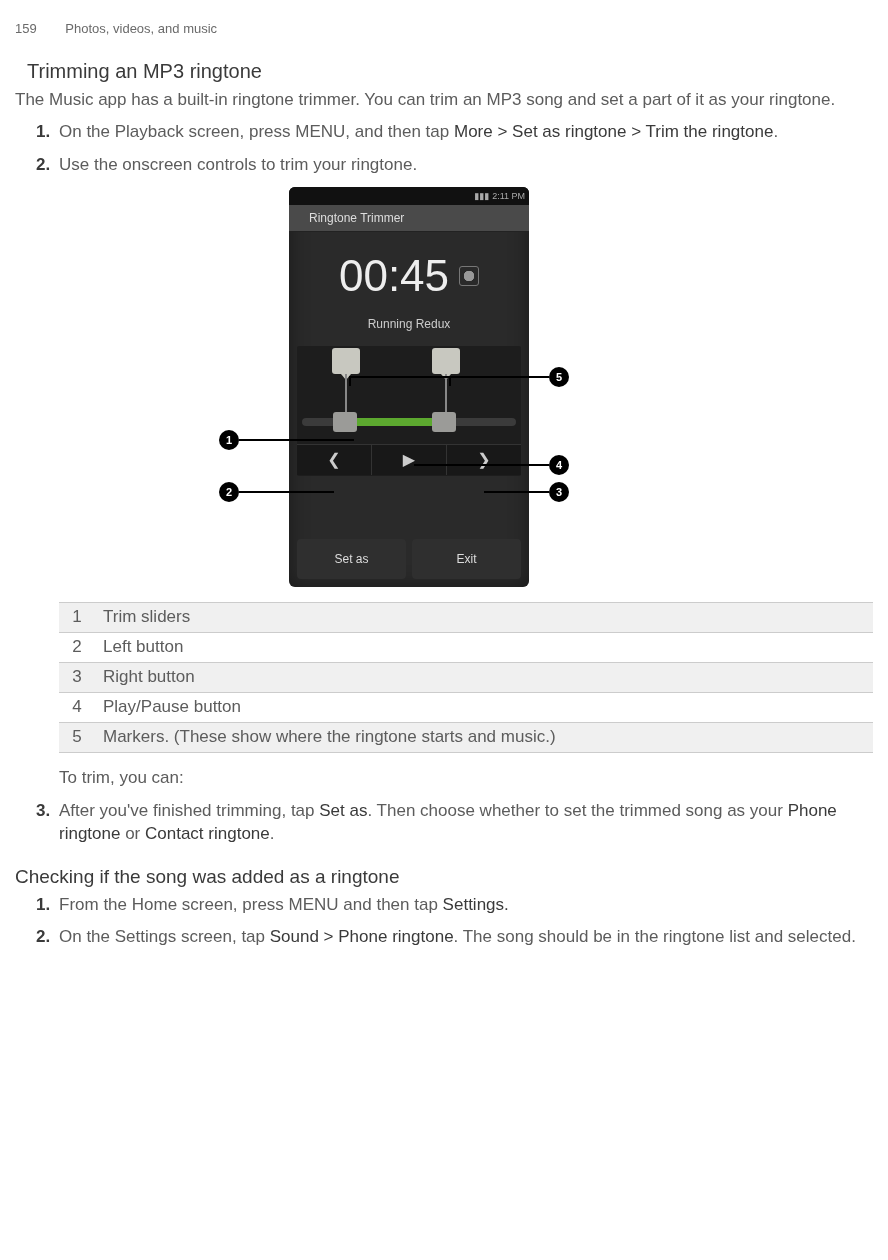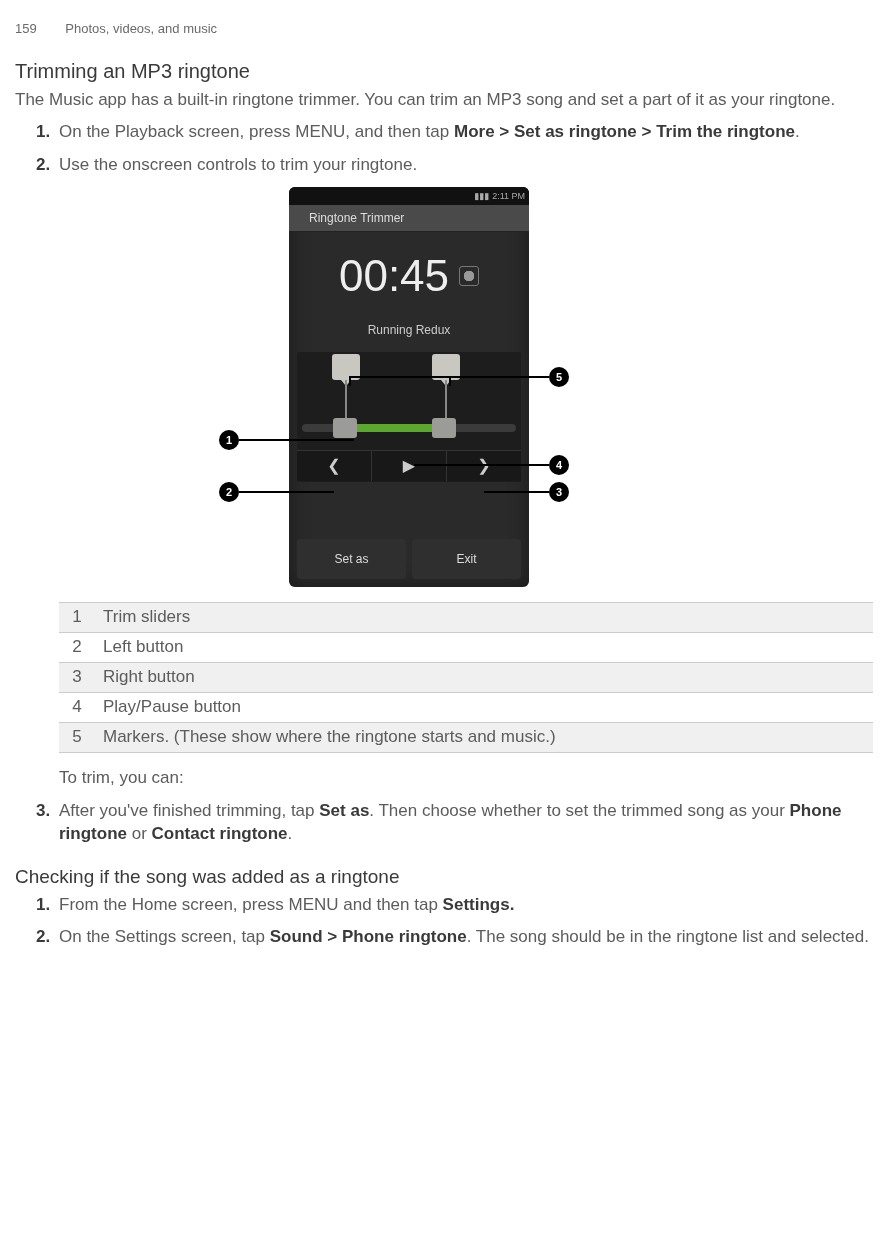--- a/index.html
+++ b/index.html
@@ -16,21 +16,21 @@
     color: #6a6a6a;
     margin-bottom: 20px;
   }
   .header-line .page-num {
     margin-right: 25px;
   }
   h2.section {
     font-size: 20px;
     font-weight: 500;
     color: #3a3a3a;
-    margin: 0 0 4px 0;
+    margin: 0 0 4px 12px;
   }
   h3.subsection {
     font-size: 19px;
     font-weight: 500;
     color: #3a3a3a;
     margin: 18px 0 4px 0;
   }
   p.intro {
     margin: 2px 0 10px 0;
   }
@@ -41,21 +41,21 @@
   ol.steps > li {
     margin-bottom: 10px;
     padding-left: 4px;
   }
   ol.steps > li::marker {
     font-weight: bold;
     color: #3a3a3a;
   }
   .bold-dark {
     color: #3a3a3a;
-    font-weight: 700;
+    font-weight: 400;
   }
   .figure-container {
     margin: 10px 0 15px 160px;
     position: relative;
     width: 490px;
     height: 400px;
   }
   .screenshot {
     position: absolute;
     left: 70px;
@@ -97,21 +97,21 @@
     font-size:44px;
     font-weight:300;
     display:flex;
     align-items:center;
     justify-content:center;
     gap:10px;
   }
   .timer-small {
     font-size:12px;
     color:#ccc;
-    margin-top:16px;
+    margin-top:10px;
   }
   .speaker-icon {
     width:18px;height:18px;
     background: radial-gradient(circle,#999 40%,transparent 42%);
     border:1px solid #777;
     border-radius:3px;
   }
   .wave-area {
     position:relative;
     height:130px;

